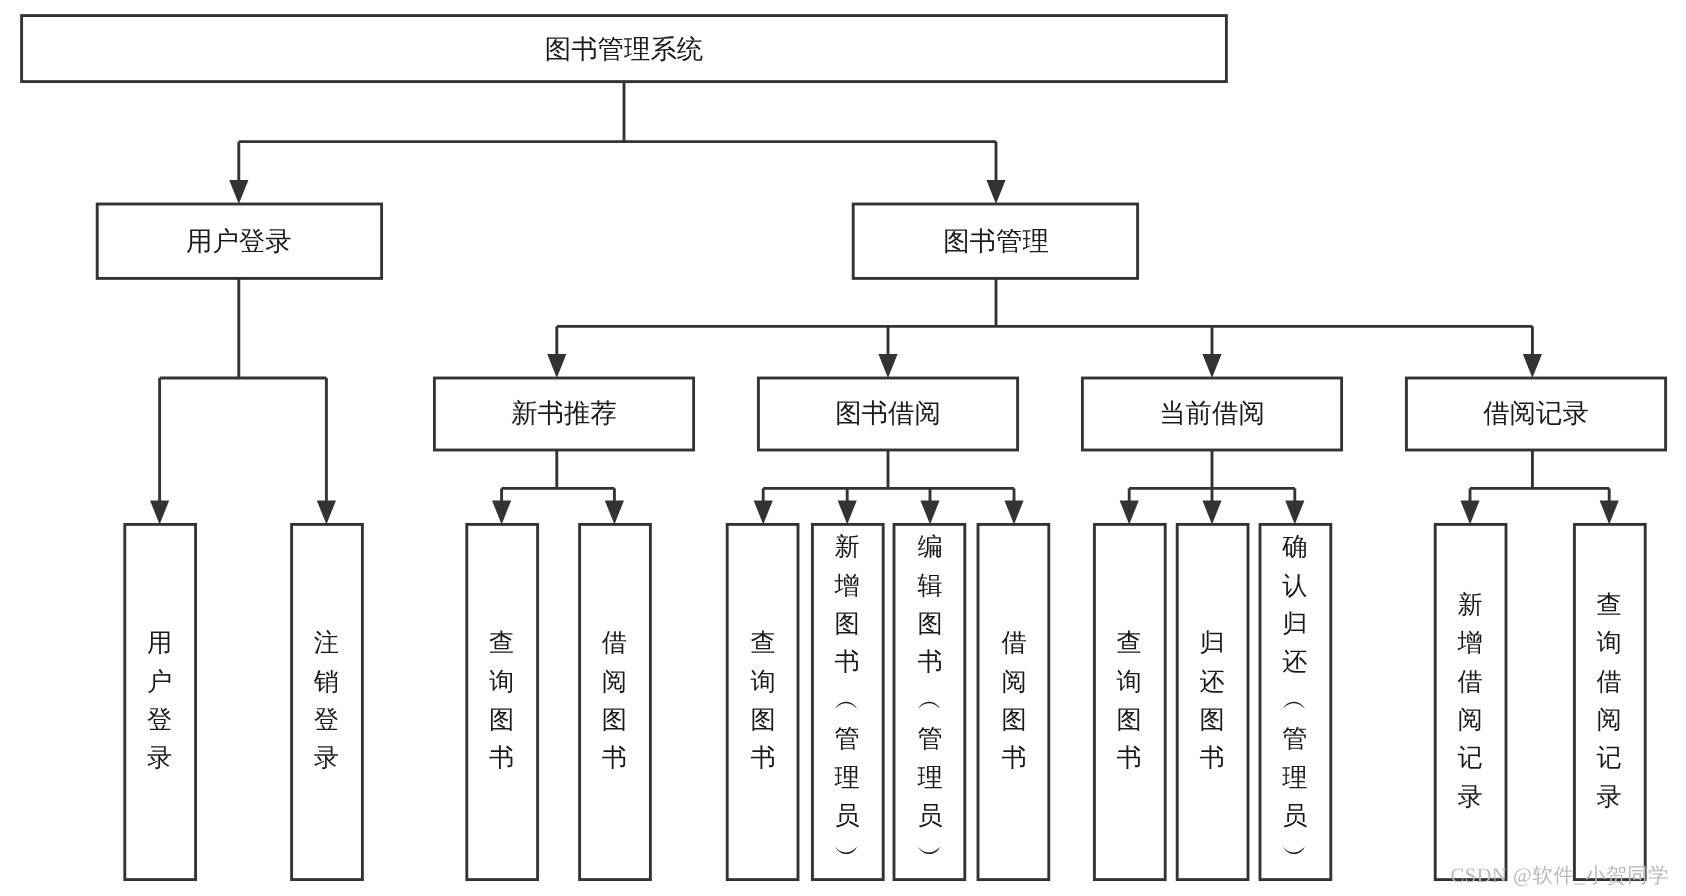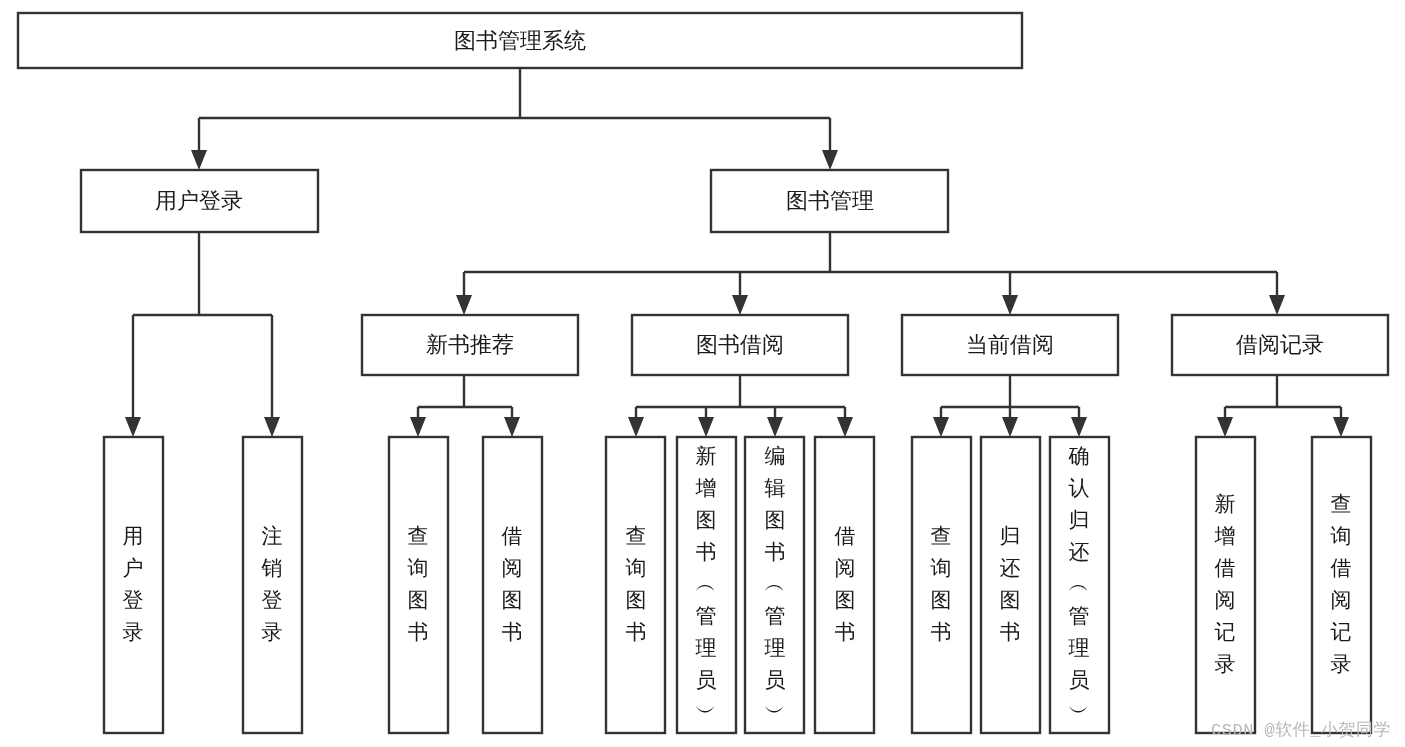--- a/index.html
+++ b/index.html
@@ -53,21 +53,21 @@
   .vlabel {
     font-family: "DejaVu Sans", "Liberation Sans", sans-serif;
     fill: #1a1a1a;
     font-size: 21px;
     text-anchor: middle;
   }
   .watermark {
     position: absolute;
     right: 14px;
     bottom: 6px;
-    font-family: Liberation Mono, monospace;
+    font-family: Liberation Serif, serif;
     font-size: 17px;
     color: #b8b8b8;
     letter-spacing: 0.5px;
     white-space: nowrap;
     user-select: none;
   }
 </style>
 </head>
 <body>
 

